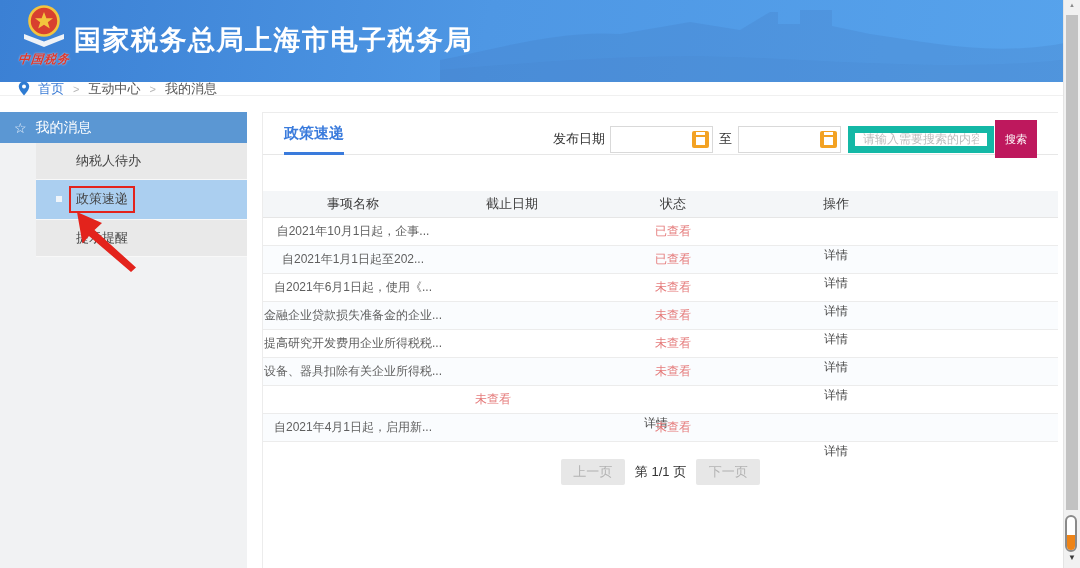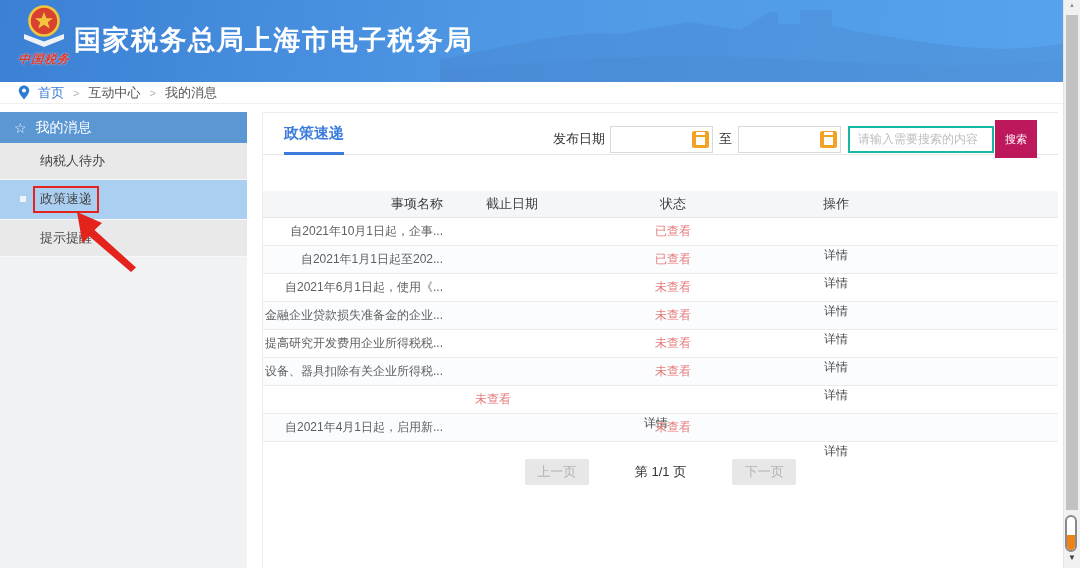--- a/index.html
+++ b/index.html
@@ -11,76 +11,76 @@
     background:linear-gradient(100deg,#3b80d4 0%,#4e97e4 45%,#57a3ec 100%); overflow:hidden; }
   .greatwall { position:absolute; right:0; top:0; height:82px; width:640px; opacity:.55; }
   .logo { position:absolute; left:16px; top:4px; width:56px; height:74px; text-align:center; }
   .logo-script { font-family:"DejaVu Serif", serif; font-style:italic; font-weight:bold;
     font-size:12px; color:#e0362a; letter-spacing:1px; text-shadow:0 0 2px rgba(255,255,255,.75);
     transform:skewX(-6deg); margin-top:-3px; }
   .site-title { position:absolute; left:74px; top:22px; color:#fff; font-size:27px;
     font-weight:bold; letter-spacing:1.5px; }
 
   
-  .breadcrumb { position:absolute; left:0; top:82px; width:1063px; height:22px; background:#fff;
+  .breadcrumb { position:absolute; left:0; top:82px; width:1063px; height:14px; background:#fff;
     display:flex; align-items:center; padding-left:18px; font-size:13px; border-bottom:1px solid #f0f0f0; }
   .crumb { color:#555; cursor:default; }
   .crumb.first { color:#3a7bd5; }
   .crumb-sep { color:#b5b5b5; margin:0 9px; font-size:11px; }
   .pin-icon { margin-right:8px; display:inline-flex; }
 
   
   .sidebar { position:absolute; left:0; top:112px; width:247px; height:456px; background:#f1f2f3; }
   .side-header { height:31px; background:#5b97d3; color:#fff; font-size:14px;
     display:flex; align-items:center; padding-left:14px; }
   .star-icon { font-size:14px; margin-right:9px; color:#eaf2fb; }
   .side-item { position:relative; height:37px; background:#e9e9e9; border-bottom:1px solid #f8f8f8;
-    display:flex; align-items:center; padding-left:40px; font-size:13px; color:#444; cursor:pointer; }
+    display:flex; align-items:center; padding-left:40px; font-size:13px; color:#444; cursor:pointer;margin-left:36px; }
   .side-item.selected { background:#abcff0; height:40px; }
   .sel-marker { position:absolute; left:20px; top:16px; width:6px; height:6px; background:#fbfbfb; opacity:.85; }
   .red-box { border:2px solid #e3231c; padding:2px 5px 3px 5px; margin-left:-7px; }
 
   
   .main { position:absolute; left:262px; top:112px; width:796px; height:456px; background:#fff;
     border-left:1px solid #ececec; border-top:1px solid #ececec; }
   .tab-row { position:relative; height:42px; border-bottom:1px solid #e7e7e7; }
   .tab { position:absolute; left:21px; top:11px; font-size:15px; font-weight:bold; color:#3a7bdc;
     padding-bottom:9px; border-bottom:3px solid #3a7bdc; cursor:pointer; }
   .filters { position:absolute; right:21px; top:7px; display:flex; align-items:center; }
   .filter-label { font-size:13px; color:#333; margin-right:5px; }
   .date-wrap { position:relative; width:103px; height:27px; }
   .date-wrap input { width:103px; height:27px; border:1px solid #d9d9d9; padding:0 24px 0 6px;
     font-size:12px; color:#333; outline:none; }
   .cal-icon { position:absolute; right:4px; top:5px; width:17px; height:17px; background:#f3a223;
     border-radius:2px; cursor:pointer; display:flex; align-items:center; justify-content:center; }
   .cal-icon::before { content:""; width:9px; height:8px; background:#fff; display:block;
     box-shadow:0 -3px 0 0 #fff; border-top:2px solid #f3a223; margin-top:2px; }
   .to-label { font-size:13px; color:#333; margin:0 6px; }
-  .search-input { width:146px; height:27px; border:2px solid #14b8a6; margin-left:7px;
+  .search-input { width:146px; height:27px; border:7px solid #14b8a6; margin-left:7px;
     padding:0 8px; font-size:12px; color:#333; outline:none; }
   .search-input::placeholder { color:#bdbdbd; }
   .search-btn { width:42px; height:38px; margin-left:1px; background:#be185d; color:#fff;
     border:none; font-size:11px; cursor:pointer; font-family:inherit; }
 
   
   .table { margin-top:36px; }
   .t-row { display:flex; align-items:center; height:28px; border-bottom:1px solid #ececec; font-size:12px; }
   .t-head { background:#f4f6f8; height:27px; color:#3c3c3c; font-size:13px; border-bottom:1px solid #e6e6e6; }
   .t-row:nth-child(odd):not(.t-head) { background:#fff; }
   .t-row:nth-child(even) { background:#fafcfe; }
-  .c0 { width:180px; text-align:right; color:#5f5f5f; white-space:nowrap; overflow:hidden; }
+  .c0 { width:180px; text-align:center; color:#5f5f5f; white-space:nowrap; overflow:hidden; }
   .c1 { width:138px; text-align:center; color:#5f5f5f; }
   .c2 { width:184px; text-align:center; }
   .c3 { width:142px; text-align:center; }
   .t-head .c0, .t-head .c1, .t-head .c2, .t-head .c3 { color:#3c3c3c; }
   .status-red { color:#e57b7b; }
   .action-link { color:#4a4a4a; cursor:pointer;margin-top:48px; }
 
   
-  .pagination { margin-top:17px; display:flex; justify-content:center; align-items:center;gap:36px; }
+  .pagination { margin-top:17px; display:flex; justify-content:center; align-items:center; }
   .pg-btn { width:64px; height:26px; background:#e7e7e7; color:#b3b3b3; border:none;
     font-size:13px; border-radius:2px; font-family:inherit; cursor:default; }
   .pg-info { margin:0 10px; font-size:13px; color:#333; }
 
   
   .scrollbar { position:absolute; right:0; top:0; width:17px; height:568px; background:#f1f1f1;
     border-left:1px solid #e4e4e4; }
   .sb-btn-top { position:absolute; top:2px; left:0; width:16px; height:12px; text-align:center;
     font-size:6px; color:#8a8a8a; cursor:pointer; }
   .sb-thumb { position:absolute; top:15px; left:2px; width:12px; height:495px; background:#c2c2c2; cursor:pointer; }

